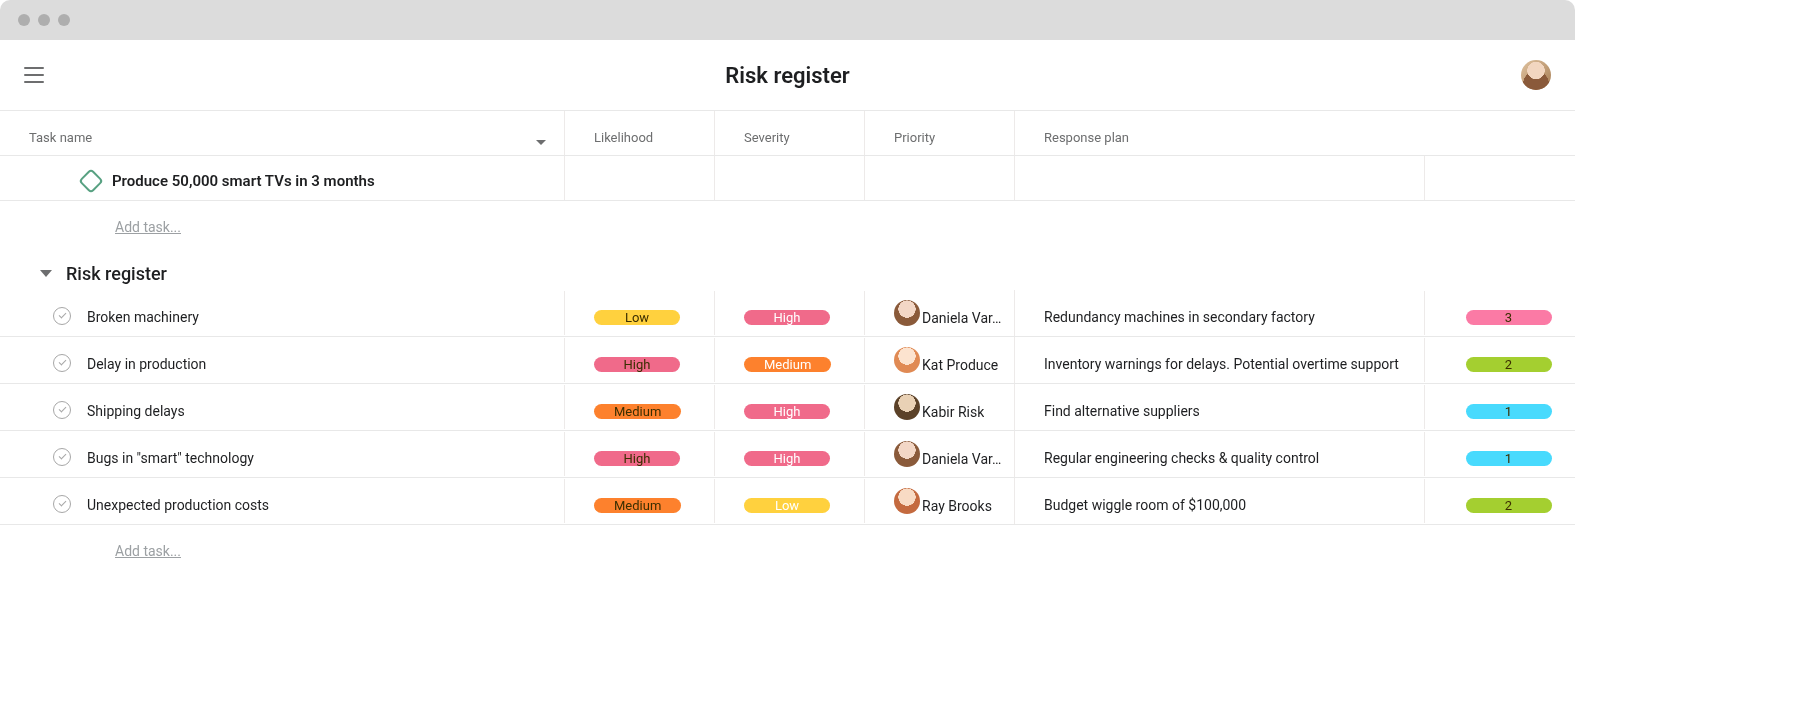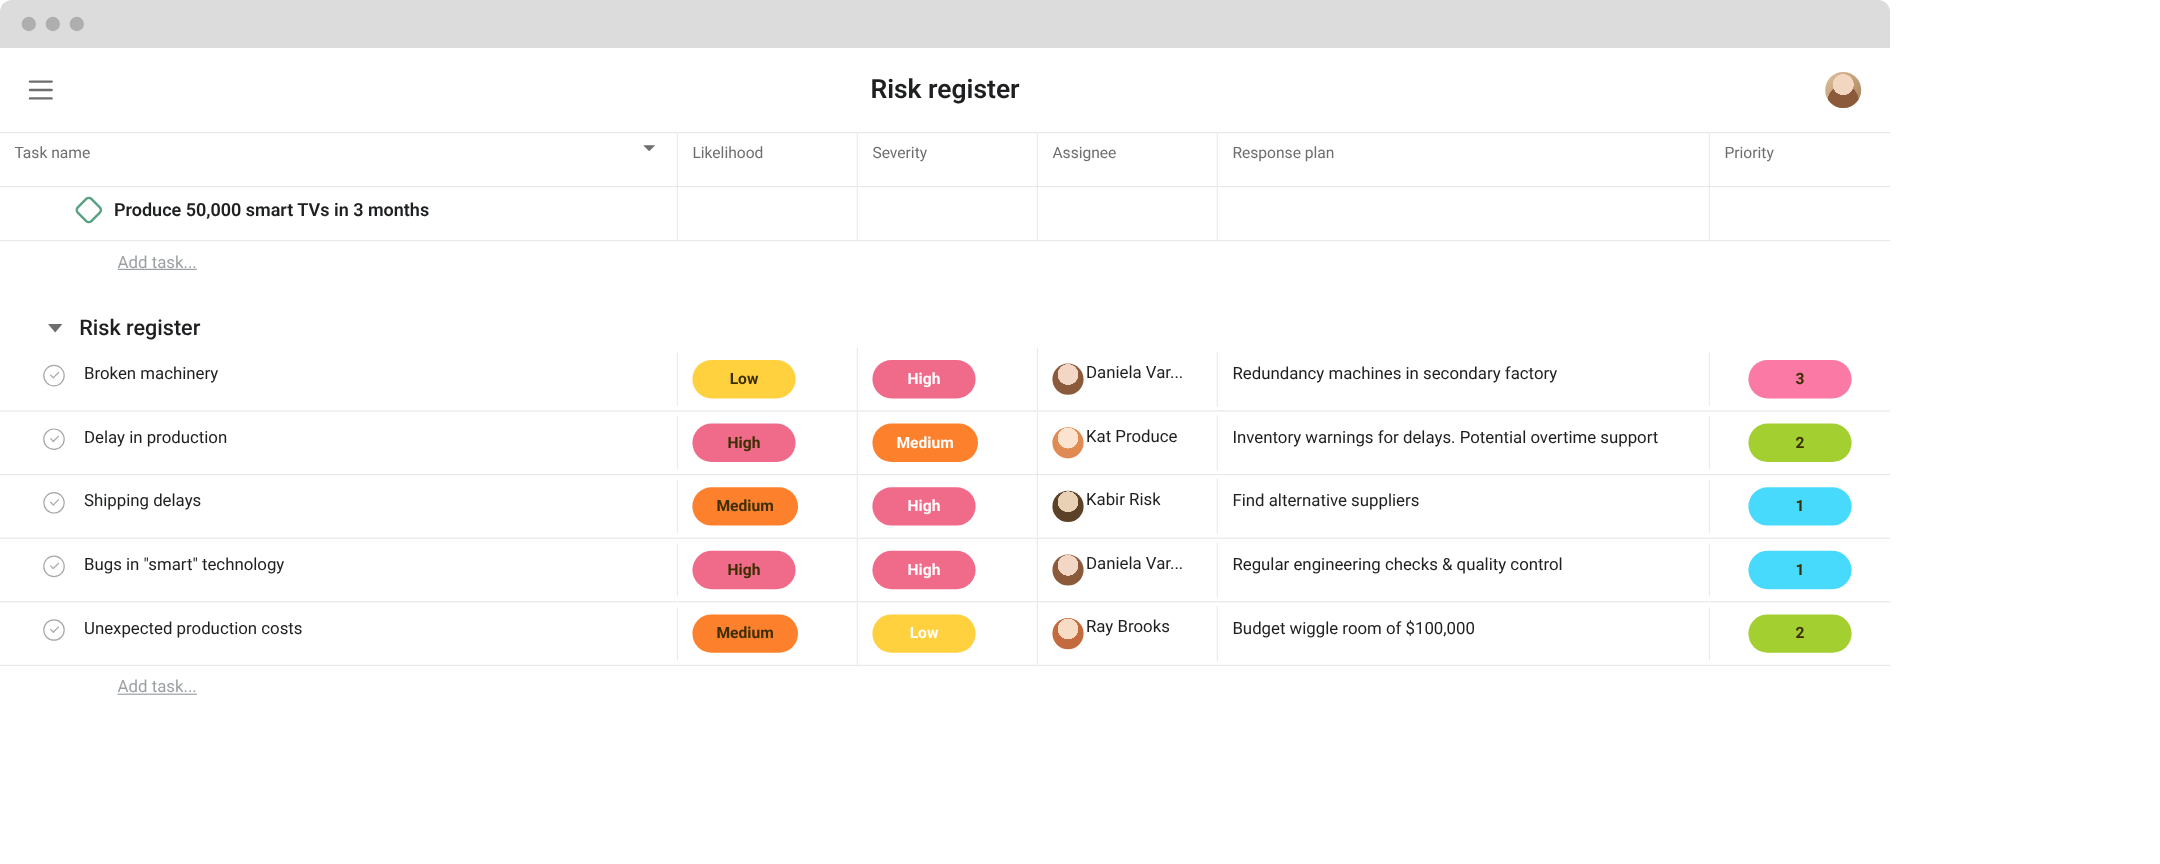--- a/index.html
+++ b/index.html
@@ -69,22 +69,23 @@
     grid-template-columns: 565px 150px 150px 150px 410px 150px;
     border-bottom: 1px solid #e8e8e8;
     align-items: center;
   }
   .cell {
     padding: 10px 12px;
     font-size: 14px;
     color: #1e1f21;
     border-right: 1px solid #edeae9;
     display: flex;
-    align-items: flex-start;
+    align-items: flex-end;
     min-height: 44px;
+    margin-left: 17px;
   }
   .cell:last-child { border-right: none; }
   .head .cell {
     color: #6d6e6f;
     font-size: 13px;
     font-weight: 400;
   }
   .task-name-head { justify-content: space-between; padding-right: 18px;}
   .chev {
     width: 0; height: 0;
@@ -126,25 +127,25 @@
   }
   .check-icon::after{
     content:""; width: 6px; height: 3px; border-left: 1.5px solid #a7a7a7; border-bottom: 1.5px solid #a7a7a7;
     transform: rotate(-45deg) translate(1px,-1px);
   }
   .pill {
     display: inline-flex;
     align-items: center;
     justify-content: center;
     border-radius: 999px;
-    height: 32px;
+    height: 15px;
     min-width: 86px;
     padding: 0 20px;
     font-size: 13px;
-    font-weight: 700;
+    font-weight: 400;
     color: #3b2e00;
   }
   .assignee-cell { gap: 2px; }
   .avatar-sm {
     width: 26px; height: 26px; border-radius: 50%;
     flex-shrink: 0;
   }
   .av-a { background: radial-gradient(circle at 50% 35%, #f3d7c6 40%, #8a5a3a 41%);}
   .av-b { background: radial-gradient(circle at 50% 35%, #fce3cf 40%, #e08a54 41%);}
   .av-c { background: radial-gradient(circle at 50% 35%, #e9d1b5 40%, #5b4128 41%);}
@@ -177,23 +178,22 @@
 
 <div class="grid">
 
   <div class="row head">
     <div class="cell task-name-head">
       <span>Task name</span>
       <span class="chev"></span>
     </div>
     <div class="cell">Likelihood</div>
     <div class="cell">Severity</div>
-    <div class="cell">Assignee</div>
+    <div class="cell">Priority</div>
     <div class="cell">Response plan</div>
-    <div class="cell">Priority</div>
   </div>
 
   <div class="row goal-row">
     <div class="cell">
       <span class="goal-icon"></span>
       <span>Produce 50,000 smart TVs in 3 months</span>
     </div>
     <div class="cell"></div>
       <div class="cell"></div>
       <div class="cell"></div>

